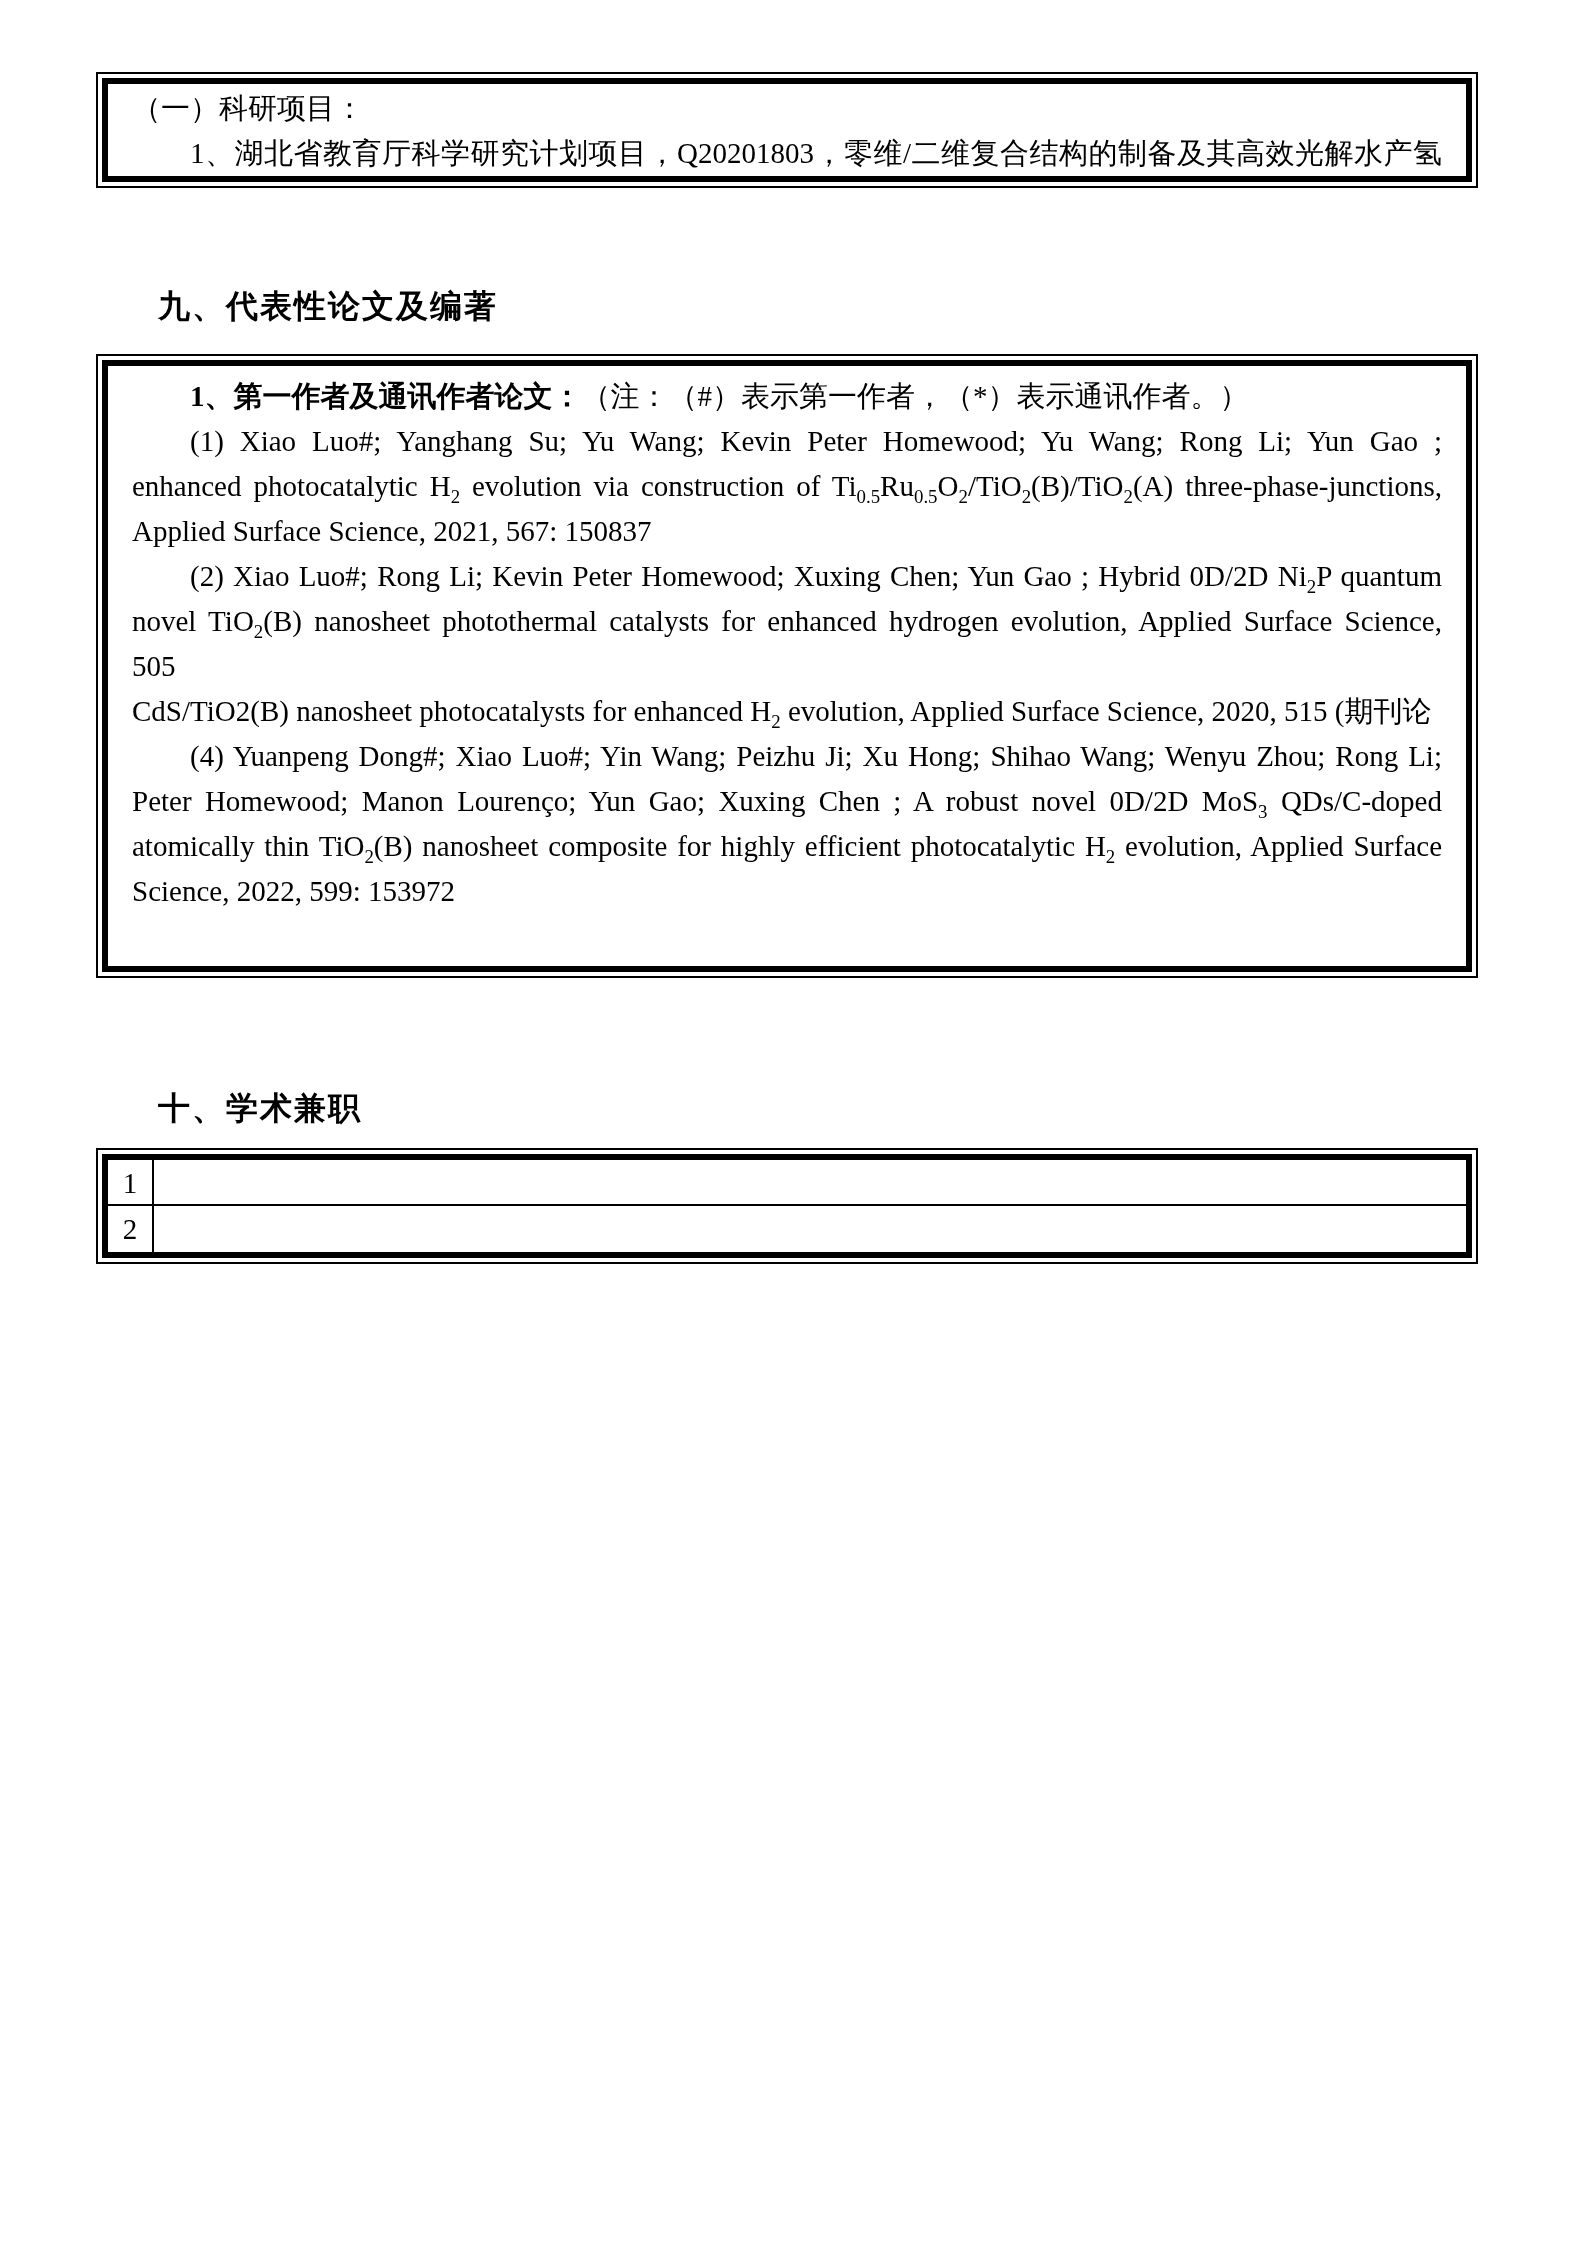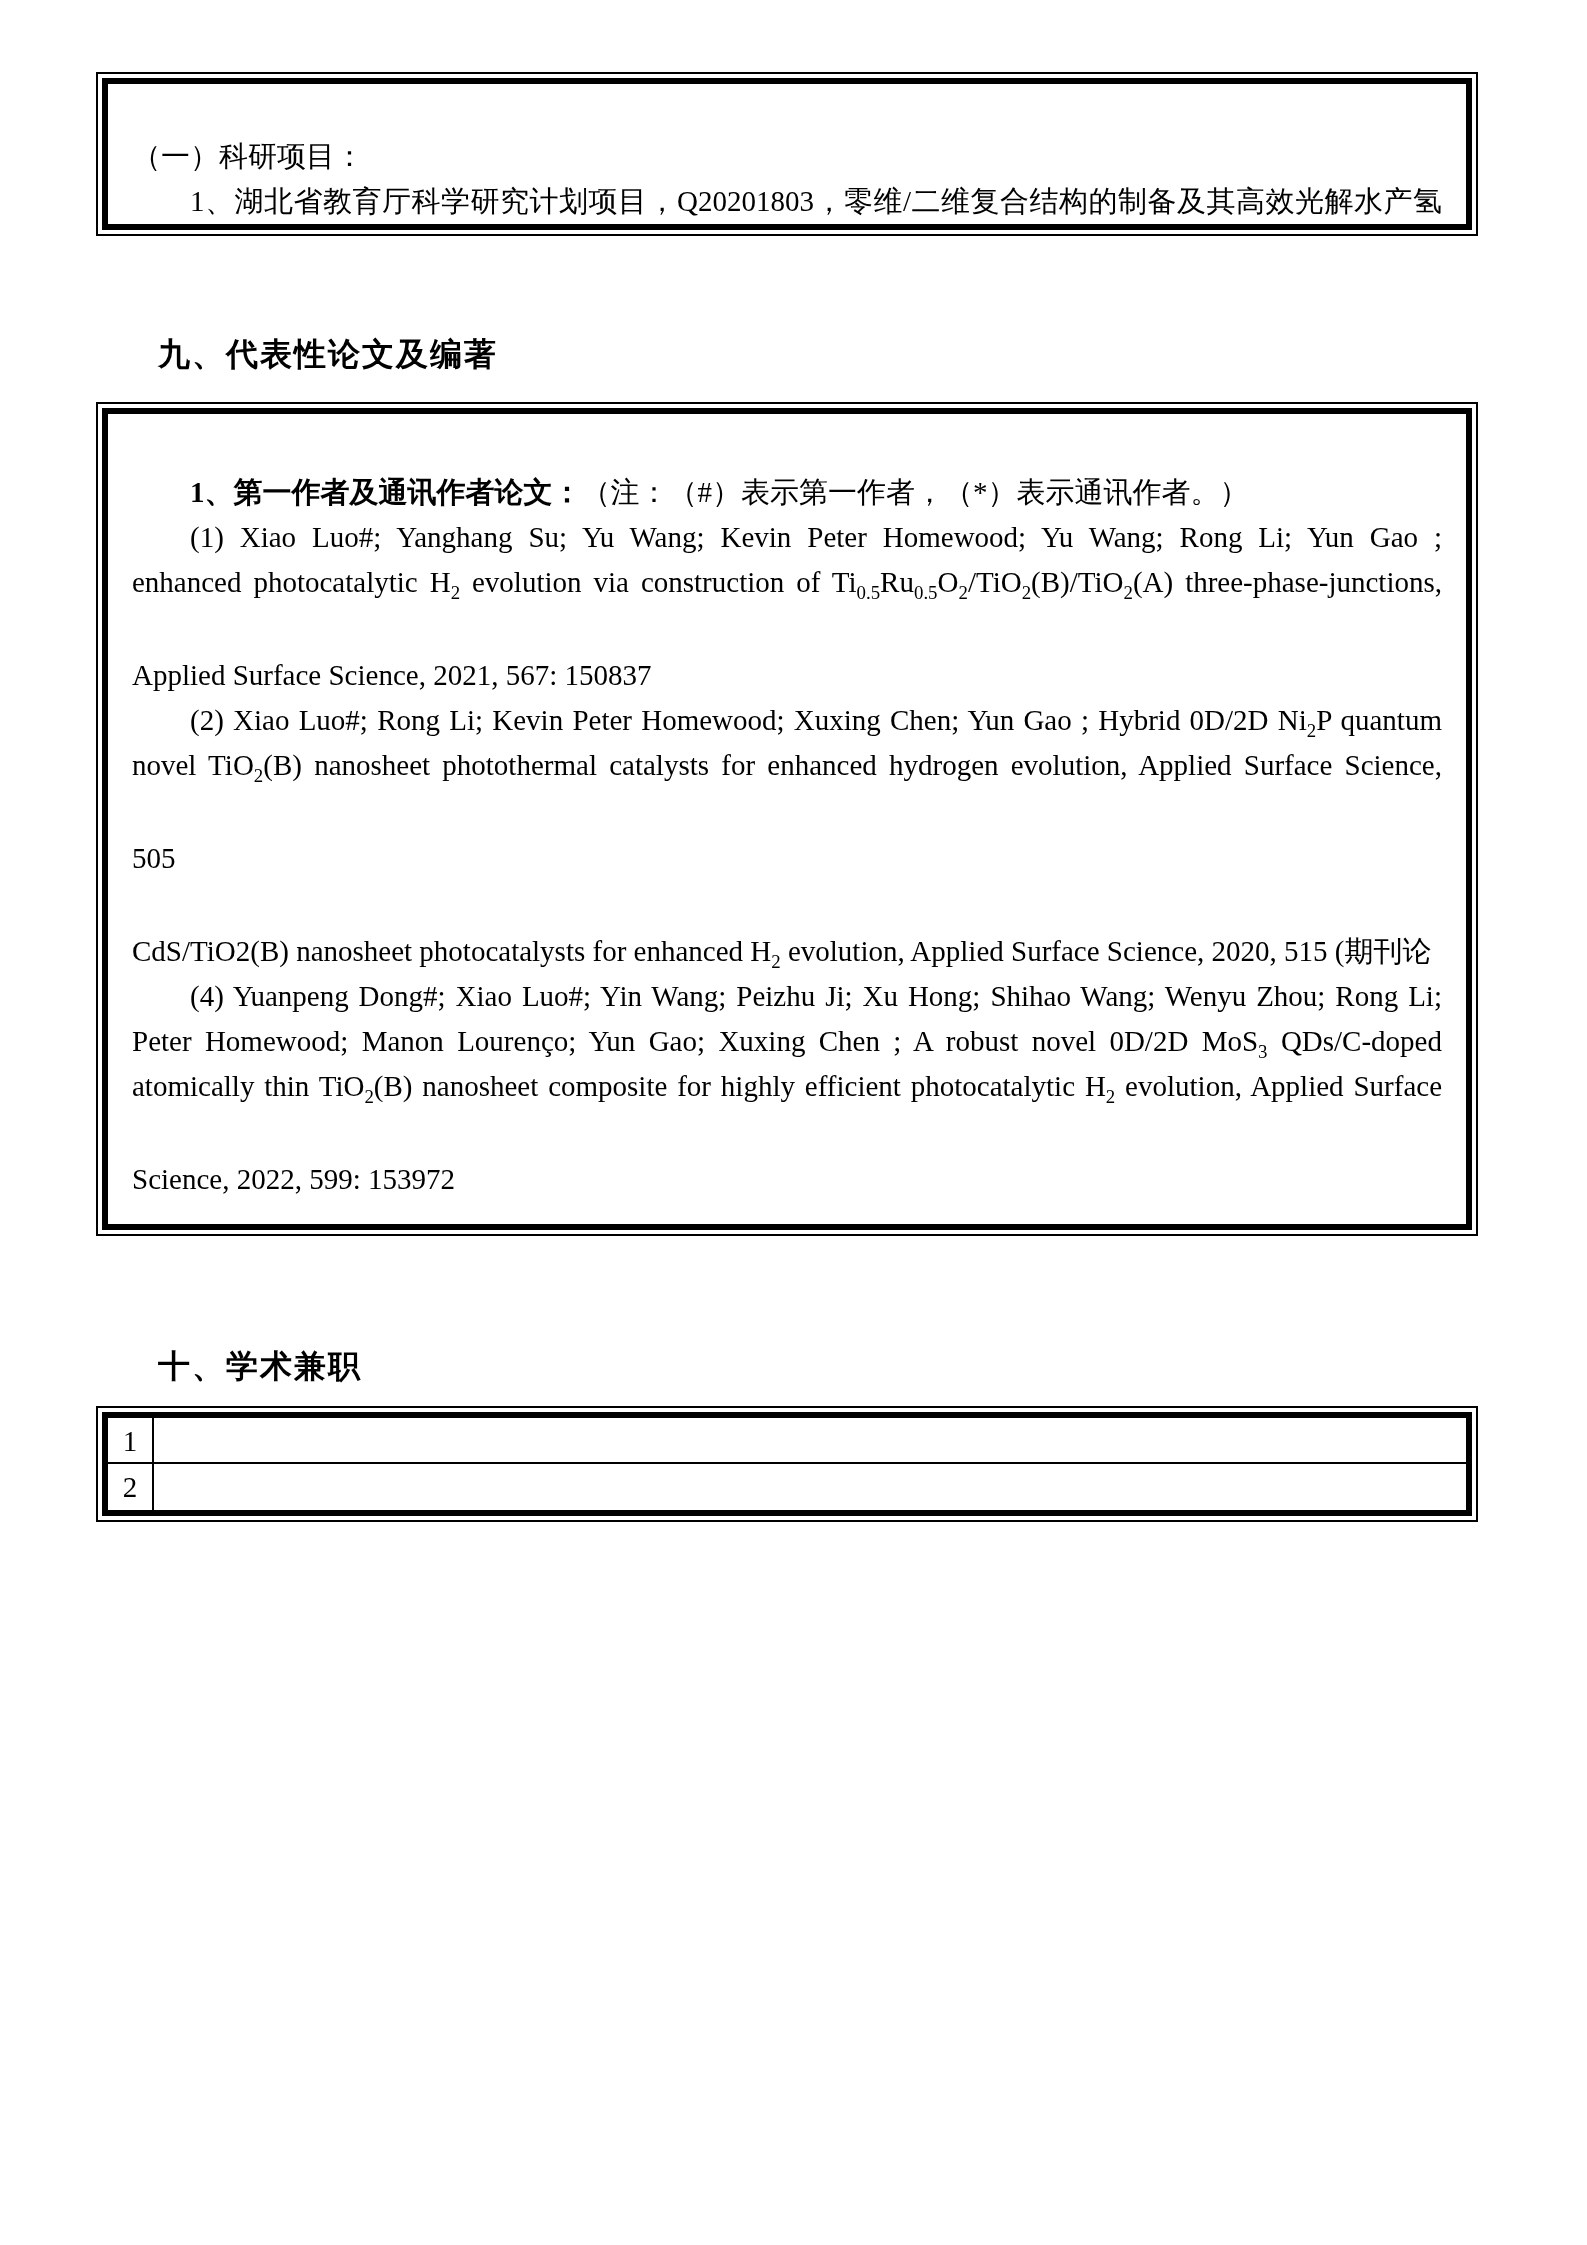--- a/index.html
+++ b/index.html
@@ -21,31 +21,31 @@
     border: 2px solid #000;
     padding: 4px;
     width: 1382px;
     background: #fff;
   }
   .dbox-inner {
     border: 6px solid #000;
     background: #fff;
   }
   .research-inner { padding: 2px 24px 0 24px; }
-  .pub-inner { padding: 8px 24px 22px 24px; }
+  .pub-inner { padding: 8px 24px 52px 24px; }
 
   .line {
     font-size: 29px;
     line-height: 45px;
     height: 45px;
     overflow: hidden;
     white-space: normal;
   }
   .j { text-align: justify; text-align-last: justify; }
-  .l { text-align: left; margin-top: 48px; }
+  .l { text-align: left; }
   .ind { text-indent: 58px; }
   .b { font-weight: bold; }
   sub { font-size: 0.65em; line-height: 0; }
 
   .sec-heading {
     font-size: 32px;
     font-weight: bold;
     line-height: 44px;
     margin-left: 62px;
     letter-spacing: 2px;

